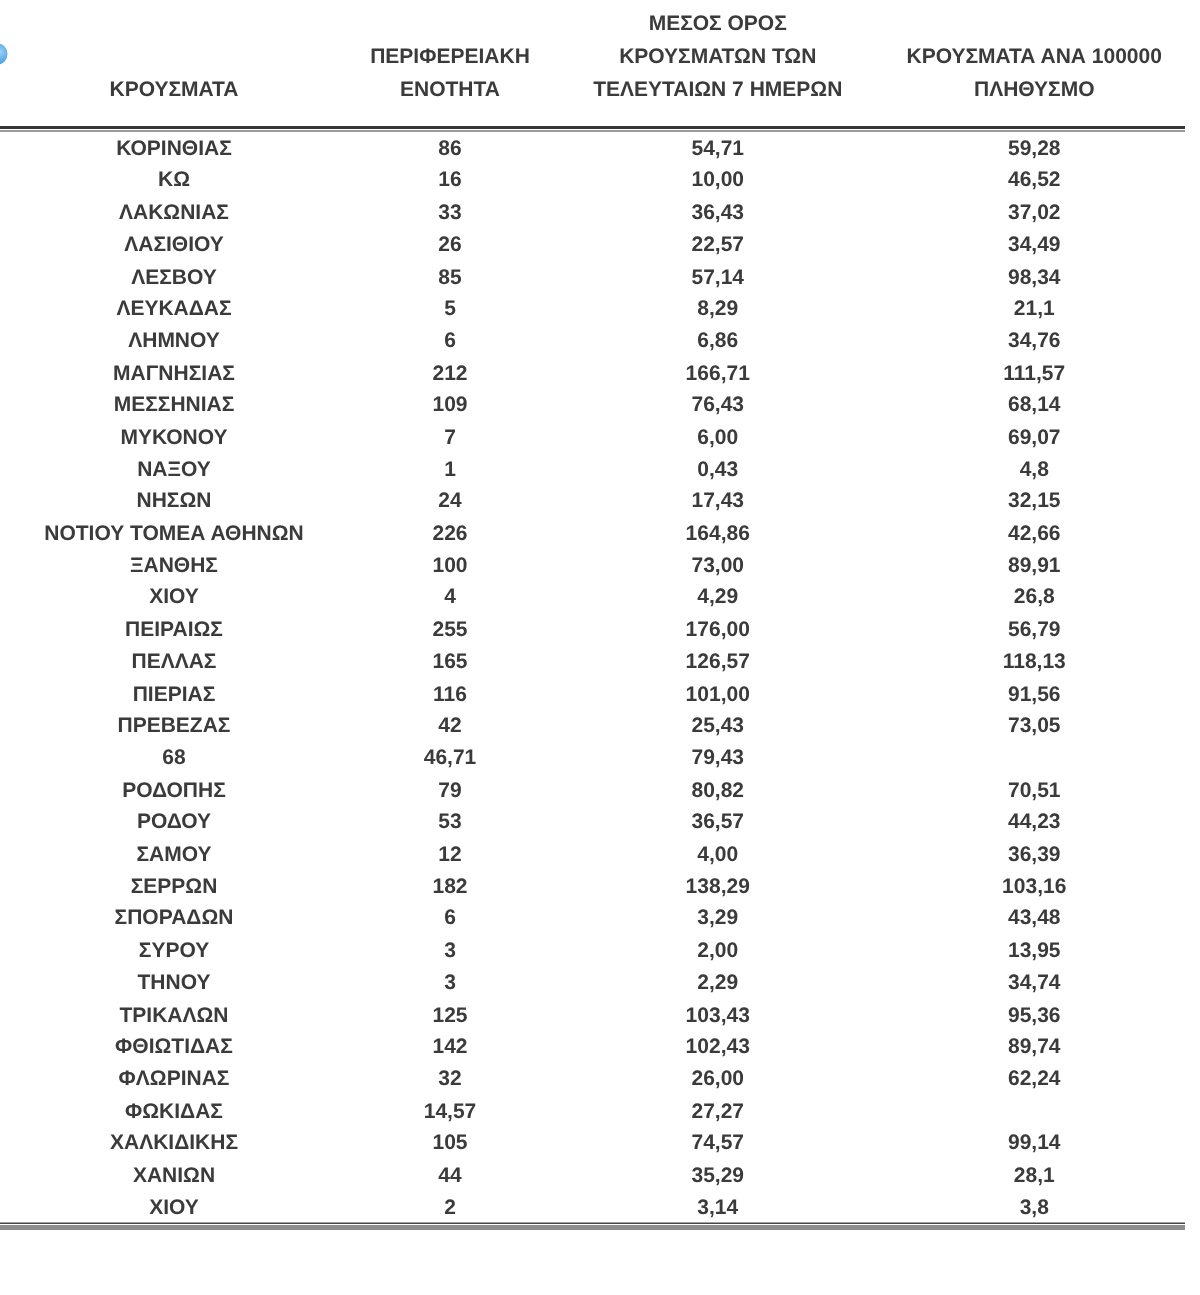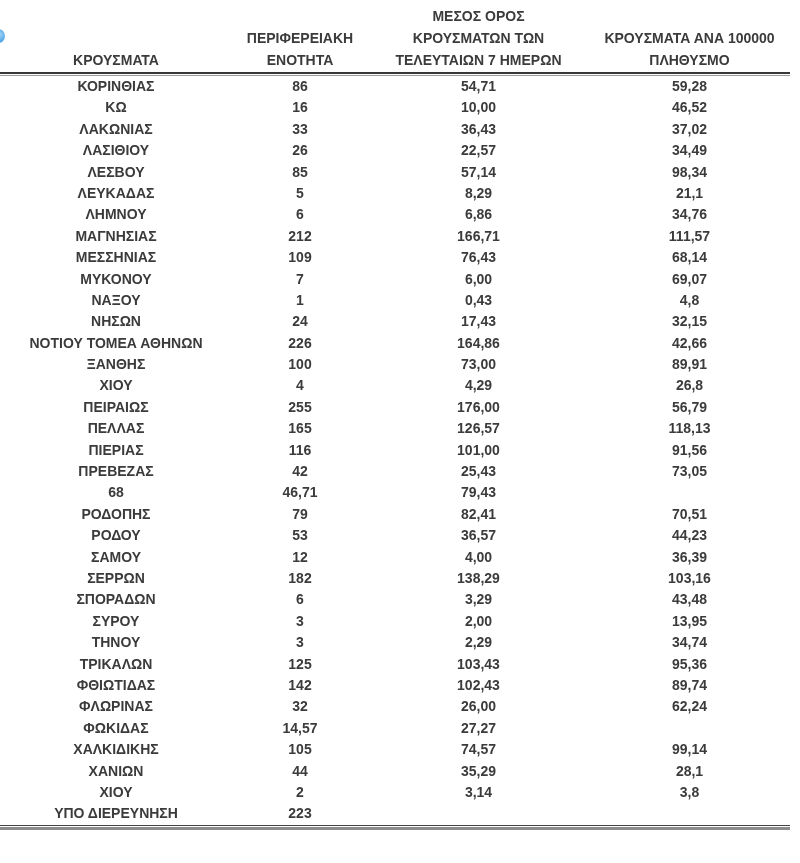--- a/index.html
+++ b/index.html
@@ -38,21 +38,21 @@
     display: grid;
     grid-template-columns: 232px 136px 221px 201px;
     align-items: end;
     min-height: 68px;
   }
   .th {
     text-align: center;
     white-space: pre-line;
     font-size: 14px;
     line-height: 22px;
-    padding-bottom: 1px;
+    padding-bottom: 14px;
   }
   .rule-header {
     height: 4px;
     background: linear-gradient(to bottom,
       #383838 0px, #383838 2px,
       #ffffff 2px, #ffffff 3px,
       #9a9a9a 3px, #9a9a9a 4px);
   }
   .tbody {
     display: block;
@@ -214,21 +214,21 @@
           <div class="td">73,05</div>
         </div>
         <div class="tr">
           <div class="td">68</div>
           <div class="td">46,71</div>
           <div class="td">79,43</div>
         </div>
         <div class="tr">
           <div class="td">ΡΟΔΟΠΗΣ</div>
           <div class="td">79</div>
-          <div class="td">82,41</div>
+          <div class="td">80,82</div>
           <div class="td">70,51</div>
         </div>
         <div class="tr">
           <div class="td">ΡΟΔΟΥ</div>
           <div class="td">53</div>
           <div class="td">36,57</div>
           <div class="td">44,23</div>
         </div>
         <div class="tr">
           <div class="td">ΣΑΜΟΥ</div>
@@ -294,24 +294,18 @@
           <div class="td">44</div>
           <div class="td">35,29</div>
           <div class="td">28,1</div>
         </div>
         <div class="tr">
           <div class="td">ΧΙΟΥ</div>
           <div class="td">2</div>
           <div class="td">3,14</div>
           <div class="td">3,8</div>
         </div>
-        <div class="tr">
-          <div class="td">ΥΠΟ ΔΙΕΡΕΥΝΗΣΗ</div>
-          <div class="td">223</div>
-          <div class="td"></div>
-          <div class="td"></div>
-        </div>
       </div>
 
     <div class="rule-bottom"></div>
 
   </div>
 </div>
 
 </body></html>

